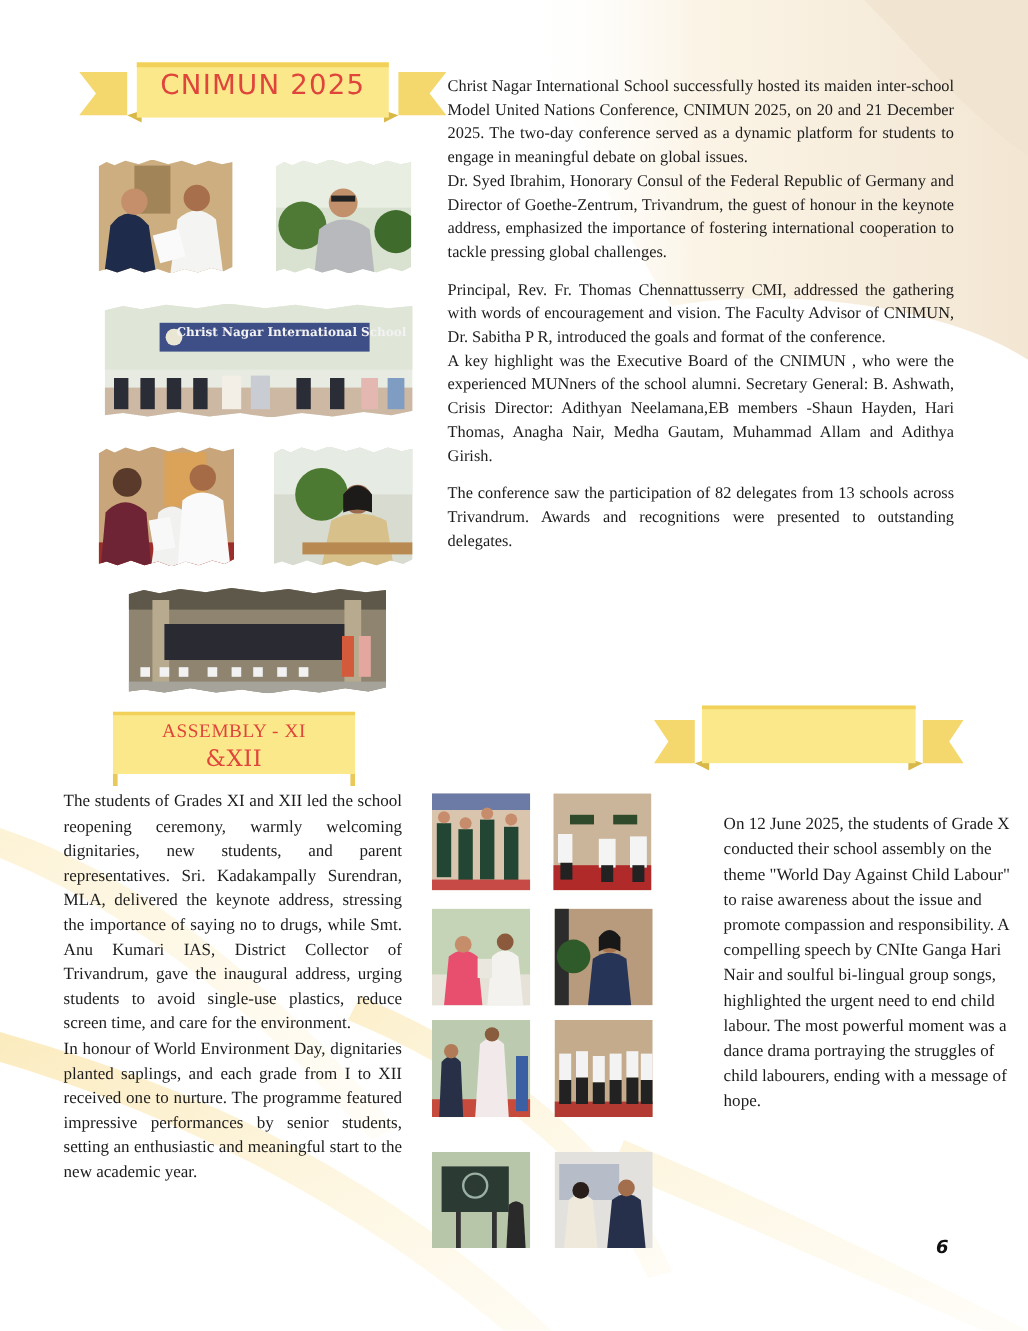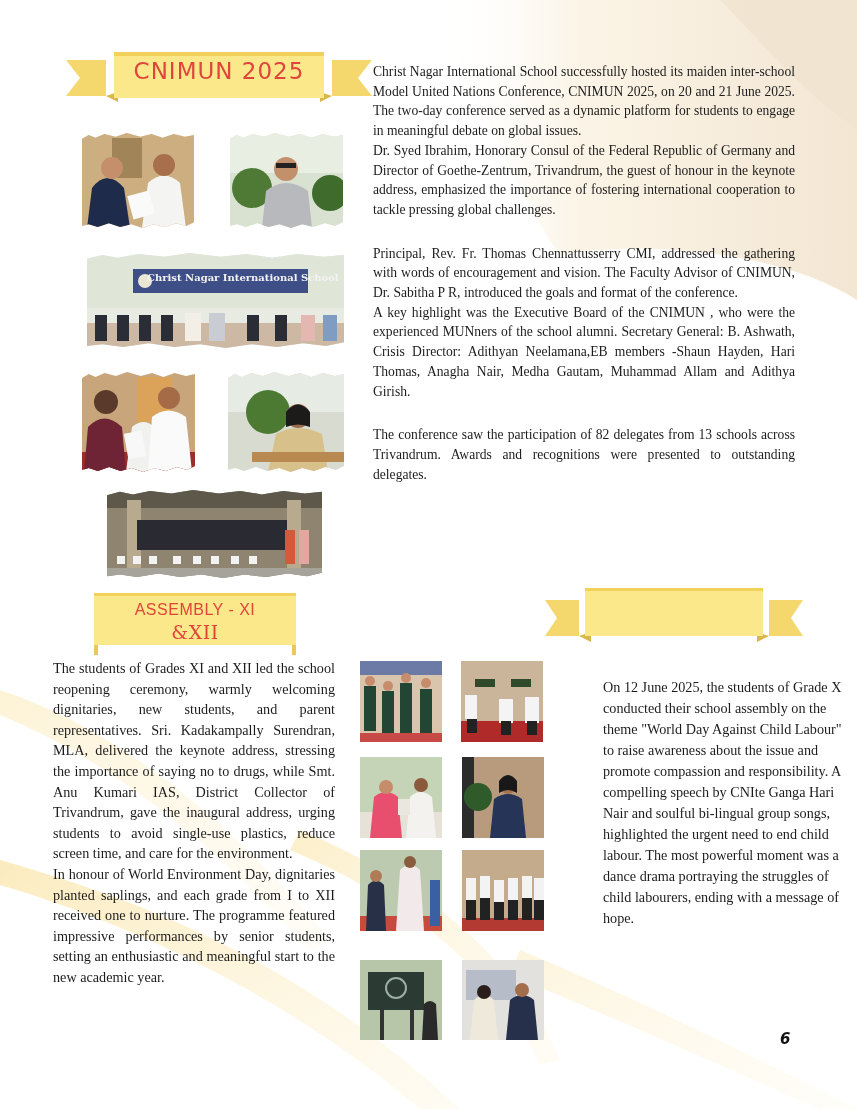--- a/index.html
+++ b/index.html
@@ -16,21 +16,21 @@
   .ribbon svg { position: absolute; left: 0; top: 0; }
   .ribbon .ribbon-text {
     position: absolute; left: 0; right: 0; text-align: center;
     font-family: "DejaVu Sans", sans-serif; font-weight: normal; color: #e0453c;
     letter-spacing: 1px;
   }
 
   
   .text-block { position: absolute; font-size: 13.6px; line-height: 19.7px; text-align: justify; }
   .text-block p { margin: 0; }
-  .text-block p + p.gap { margin-top: 24px; }
+  .text-block p + p.gap { margin-top: 12px; }
   .right-col { left: 373px; width: 422px; }
   .left-col { left: 53px; width: 282px; font-size: 14.2px; line-height: 20.6px; }
   .grade-x { left: 567px; width: 240px; text-align: left; font-size: 14.2px; line-height: 21px; }
 
   
   .photo { position: absolute; overflow: hidden; }
   .photo.torn { clip-path: polygon(0% 6%, 6% 2%, 12% 5%, 20% 1%, 30% 4%, 40% 0%, 52% 4%, 62% 1%, 72% 5%, 82% 1%, 92% 4%, 100% 2%, 100% 94%, 93% 98%, 84% 95%, 74% 99%, 64% 96%, 54% 100%, 44% 96%, 34% 99%, 24% 95%, 14% 99%, 6% 96%, 0% 98%); }
   .photo svg { width: 100%; height: 100%; display: block; }
 
   .page-number {
@@ -67,21 +67,21 @@
     <polygon points="306,12 266,12 266,48 306,48 292,30" fill="#f4d86e"></polygon>
     <polygon points="40,48 52,54 52,44" fill="#d9b84a"></polygon>
     <polygon points="266,48 254,54 254,44" fill="#d9b84a"></polygon>
     <rect x="48" y="4" width="210" height="46" fill="#fbe88a"></rect>
     <rect x="48" y="4" width="210" height="4" fill="#f1d15a"></rect>
   </svg>
   <div class="ribbon-text" style="top:10px; font-size:23px;">CNIMUN 2025</div>
 </div>
 
 <div class="text-block right-col" style="top:62px;">
-  <p>Christ Nagar International School successfully hosted its maiden inter-school Model United Nations Conference, CNIMUN 2025, on 20 and 21 June 2025. The two-day conference served as a dynamic platform for students to engage in meaningful debate on global issues.</p>
+  <p>Christ Nagar International School successfully hosted its maiden inter-school Model United Nations Conference, CNIMUN 2025, on 20 and 21 December 2025. The two-day conference served as a dynamic platform for students to engage in meaningful debate on global issues.</p>
   <p>Dr. Syed Ibrahim, Honorary Consul of the Federal Republic of Germany and Director of Goethe-Zentrum, Trivandrum, the guest of honour in the keynote address, emphasized the importance of fostering international cooperation to tackle pressing global challenges.</p>
   <p class="gap">Principal, Rev. Fr. Thomas Chennattusserry CMI, addressed the gathering with words of encouragement and vision. The Faculty Advisor of CNIMUN, Dr. Sabitha P R, introduced the goals and format of the conference.</p>
   <p>A key highlight was the Executive Board of the CNIMUN , who were the experienced MUNners of the school alumni. Secretary General: B. Ashwath, Crisis Director: Adithyan Neelamana,EB members -Shaun Hayden, Hari Thomas, Anagha Nair, Medha Gautam, Muhammad Allam and Adithya Girish.</p>
   <p class="gap">The conference saw the participation of 82 delegates from 13 schools across Trivandrum. Awards and recognitions were presented to outstanding delegates.</p>
 </div>
 
 <div class="photo torn" style="left:82px; top:133px; width:112px; height:95px;">
   <svg viewBox="0 0 112 95" preserveAspectRatio="none">
     <rect width="112" height="95" fill="#c9a679"></rect>
     <rect x="30" y="5" width="30" height="40" fill="#8a6a3e"></rect>
@@ -175,21 +175,21 @@
   </svg>
 </div>
 
 <div class="ribbon" style="left:94px; top:593px; width:202px; height:62px;">
   <svg width="202" height="62" viewBox="0 0 202 62">
     <rect x="0" y="0" width="202" height="52" fill="#fbe88a"></rect>
     <rect x="0" y="0" width="202" height="3" fill="#f1d15a"></rect>
     <rect x="0" y="52" width="4" height="10" fill="#e9c95a"></rect>
     <rect x="198" y="52" width="4" height="10" fill="#e9c95a"></rect>
   </svg>
-  <div class="ribbon-text" style="top:8px; font-family:Liberation Sans, sans-serif; font-size:16px; font-weight:normal; letter-spacing:0.5px;">ASSEMBLY - XI</div>
+  <div class="ribbon-text" style="top:8px; font-family:Liberation Serif, serif; font-size:16px; font-weight:normal; letter-spacing:0.5px;">ASSEMBLY - XI</div>
   <div class="ribbon-text" style="top:28px; font-family:'DejaVu Serif',serif; font-size:19px; font-weight:normal; letter-spacing:0.5px;">&amp;XII</div>
 </div>
 
 <div class="text-block left-col" style="top:658px;">
   <p>The students of Grades XI and XII led the school reopening ceremony, warmly welcoming dignitaries, new students, and parent representatives. Sri. Kadakampally Surendran, MLA, delivered the keynote address, stressing the importance of saying no to drugs, while Smt. Anu Kumari IAS, District Collector of Trivandrum, gave the inaugural address, urging students to avoid single-use plastics, reduce screen time, and care for the environment.</p>
   <p>In honour of World Environment Day, dignitaries planted saplings, and each grade from I to XII received one to nurture. The programme featured impressive performances by senior students, setting an enthusiastic and meaningful start to the new academic year.</p>
 </div>
 
 <div class="ribbon" style="left:545px; top:586px; width:258px; height:56px;">
   <svg width="258" height="56" viewBox="0 0 258 56">

